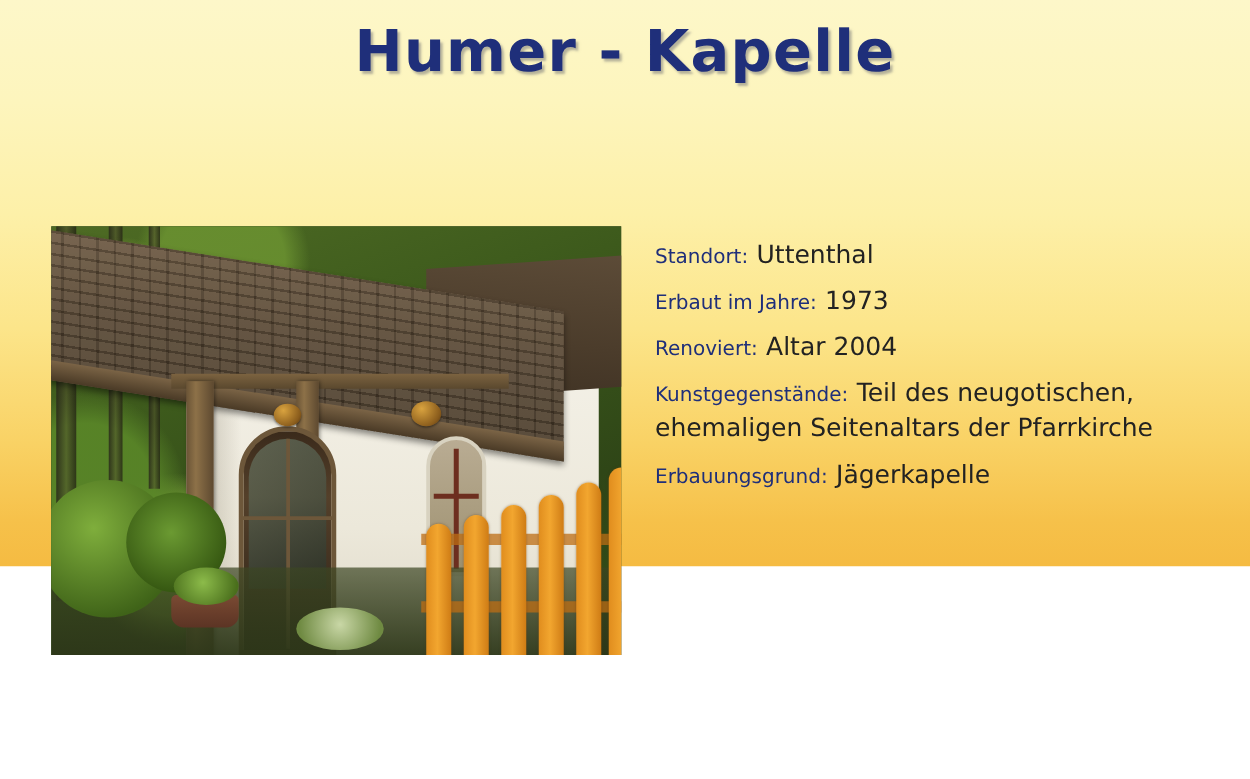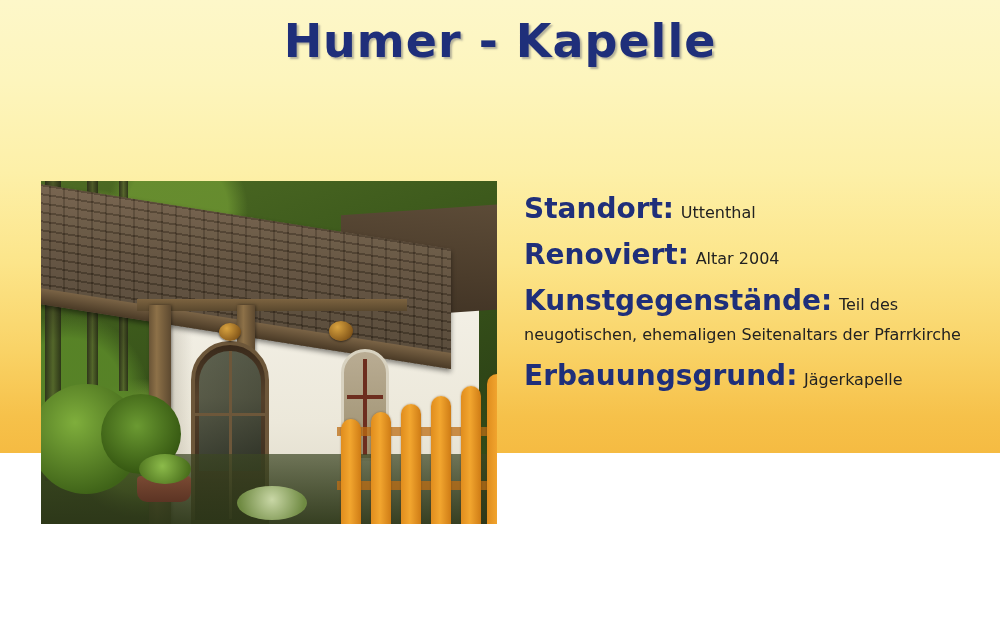--- a/index.html
+++ b/index.html
@@ -191,27 +191,27 @@
     position: absolute;
     left: 524px;
     top: 190px;
     width: 452px;
     font-size: 21px;
     line-height: 1.33;
     color: #1a1a1a;
   }
   .fact-row { margin-bottom: 9px; }
   .fact-label {
-    font-weight: bold;
+    font-weight: normal;
     color: #1f2f7a;
-    font-size: 28px;
+    font-size: 16px;
   }
   .fact-value {
     color: #222222;
-    font-size: 16px;
+    font-size: 20px;
   }
 </style>
 </head>
 <body>
 
 <div id="slide">
 
   <div id="title">Humer - Kapelle</div>
 
   <div id="photo">
@@ -262,20 +262,24 @@
     <div class="fence-board" style="left:420px; height:138px;"></div>
     <div class="fence-board" style="left:446px; height:150px; width:24px;"></div>
   </div>
 
   <div id="facts">
     <div class="fact-row">
       <span class="fact-label">Standort:</span>
       <span class="fact-value">Uttenthal</span>
     </div>
     <div class="fact-row">
+      <span class="fact-label">Erbaut im Jahre:</span>
+      <span class="fact-value">1973</span>
+    </div>
+    <div class="fact-row">
       <span class="fact-label">Renoviert:</span>
       <span class="fact-value">Altar 2004</span>
     </div>
     <div class="fact-row">
       <span class="fact-label">Kunstgegenstände:</span>
       <span class="fact-value">Teil des neugotischen, ehemaligen Seitenaltars der Pfarrkirche</span>
     </div>
     <div class="fact-row">
       <span class="fact-label">Erbauungsgrund:</span>
       <span class="fact-value">Jägerkapelle</span>

